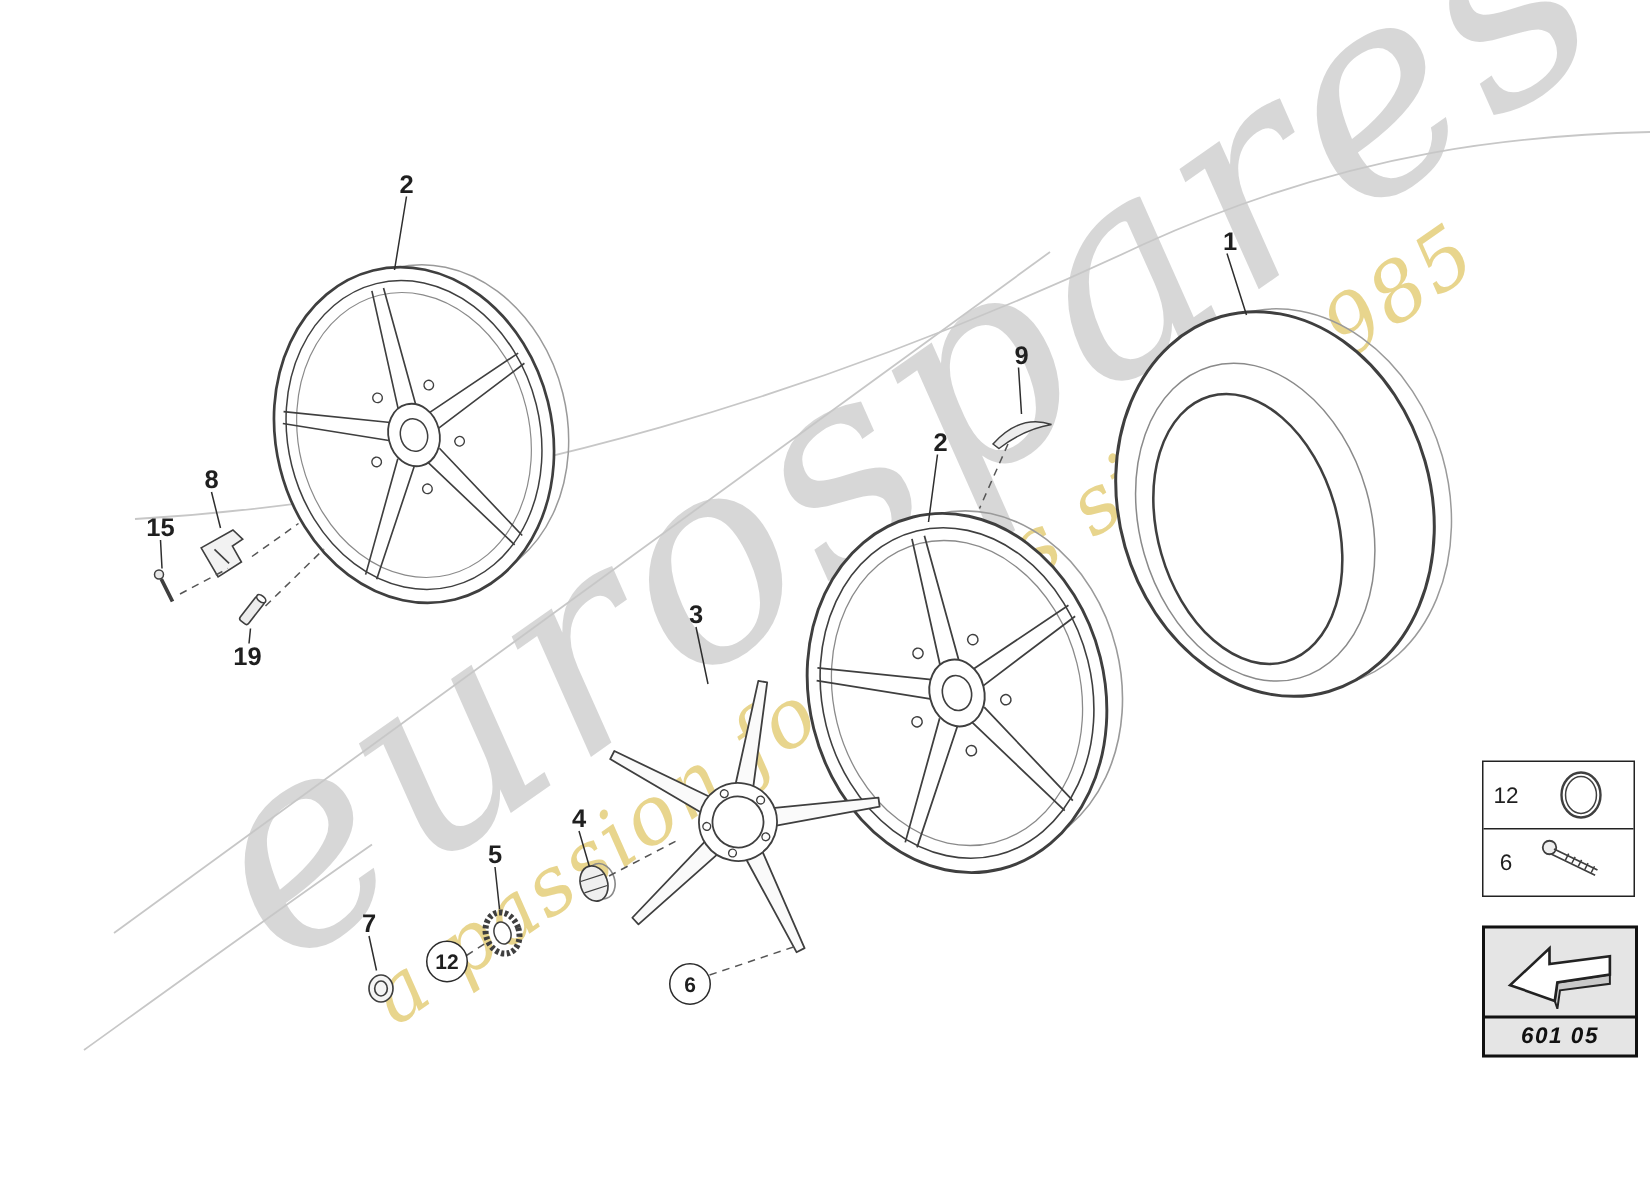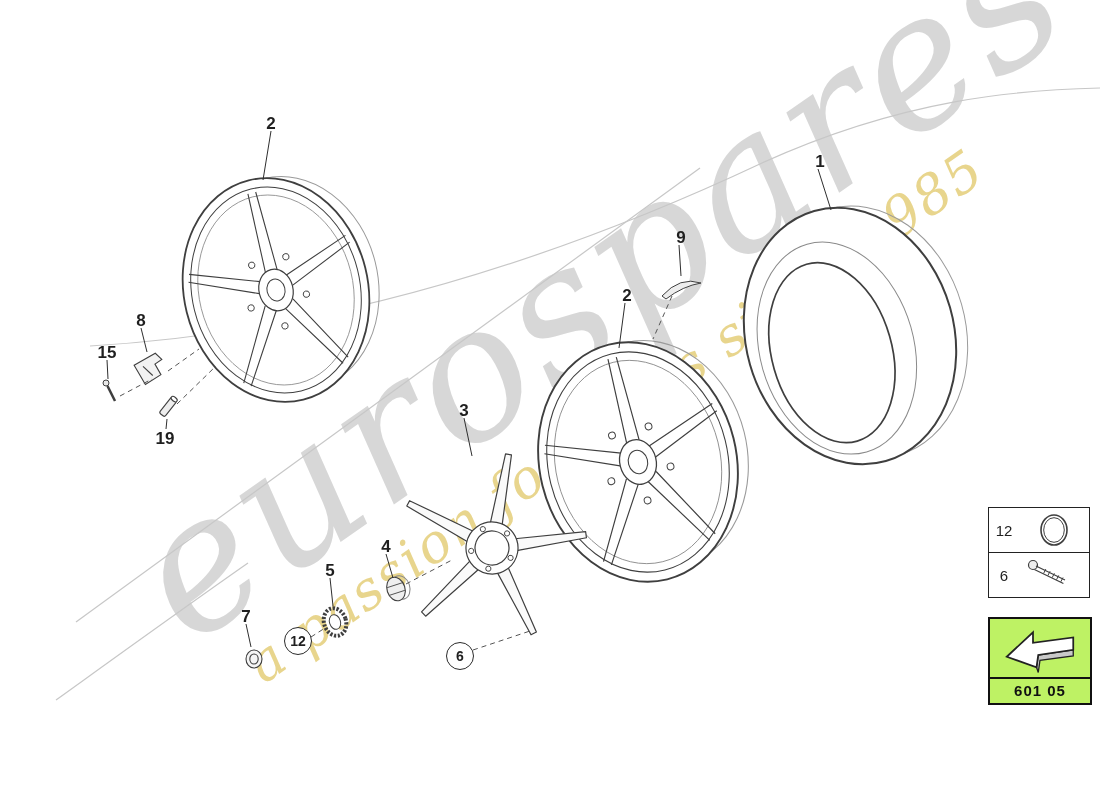--- a/index.html
+++ b/index.html
@@ -41,21 +41,21 @@
   .legend-row{
     height:44px;display:flex;align-items:center;
   }
   .legend-row + .legend-row{border-top:1.5px solid #222;}
   .legend-num{
     width:30px;text-align:center;font-size:15px;color:#1f1f1f;
   }
   .legend-icon{flex:1;}
   .code-box{
     position:absolute;left:988px;top:617px;width:100px;
-    border:2px solid #111;background:#bef264;
+    border:2px solid #111;background:#e5e5e5;font-style:italic;
   }
   .arrow-wrap{height:58px;display:flex;align-items:center;justify-content:center;}
   .code-label{
     border-top:2px solid #111;height:24px;line-height:24px;text-align:center;
     font-weight:bold;font-size:15px;letter-spacing:1px;color:#111;
   }
 </style>
 </head>
 <body>
 

